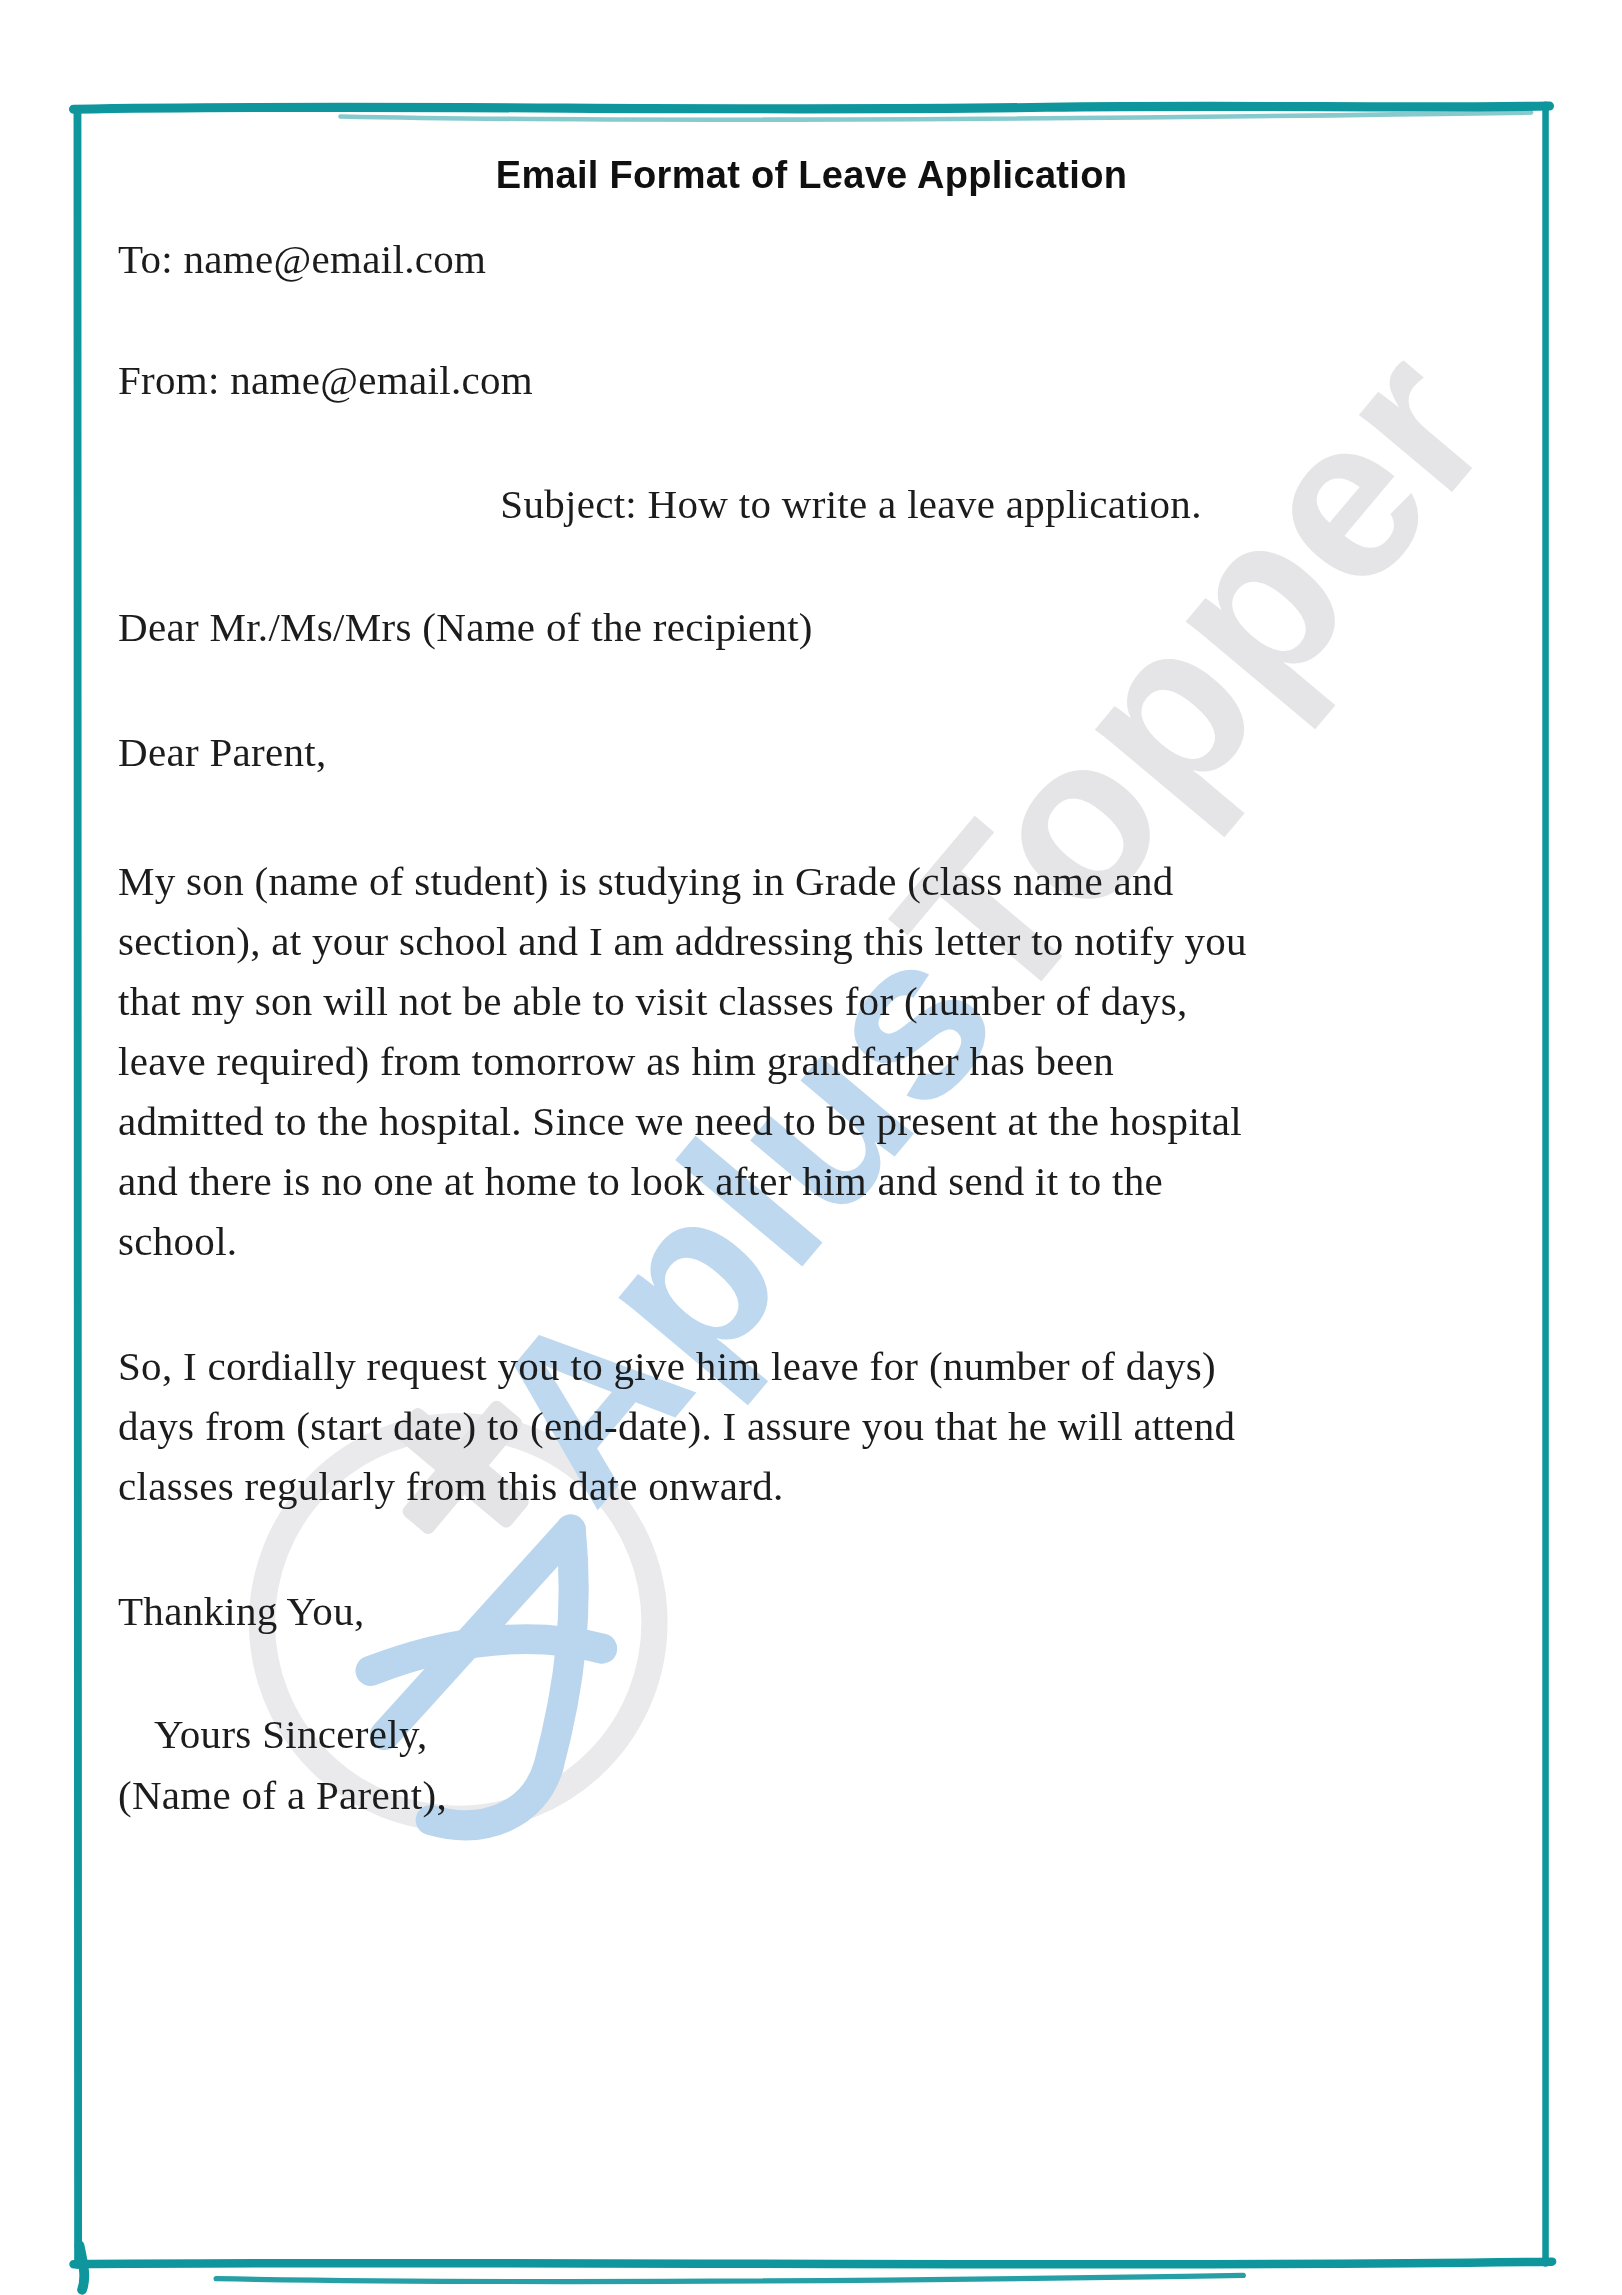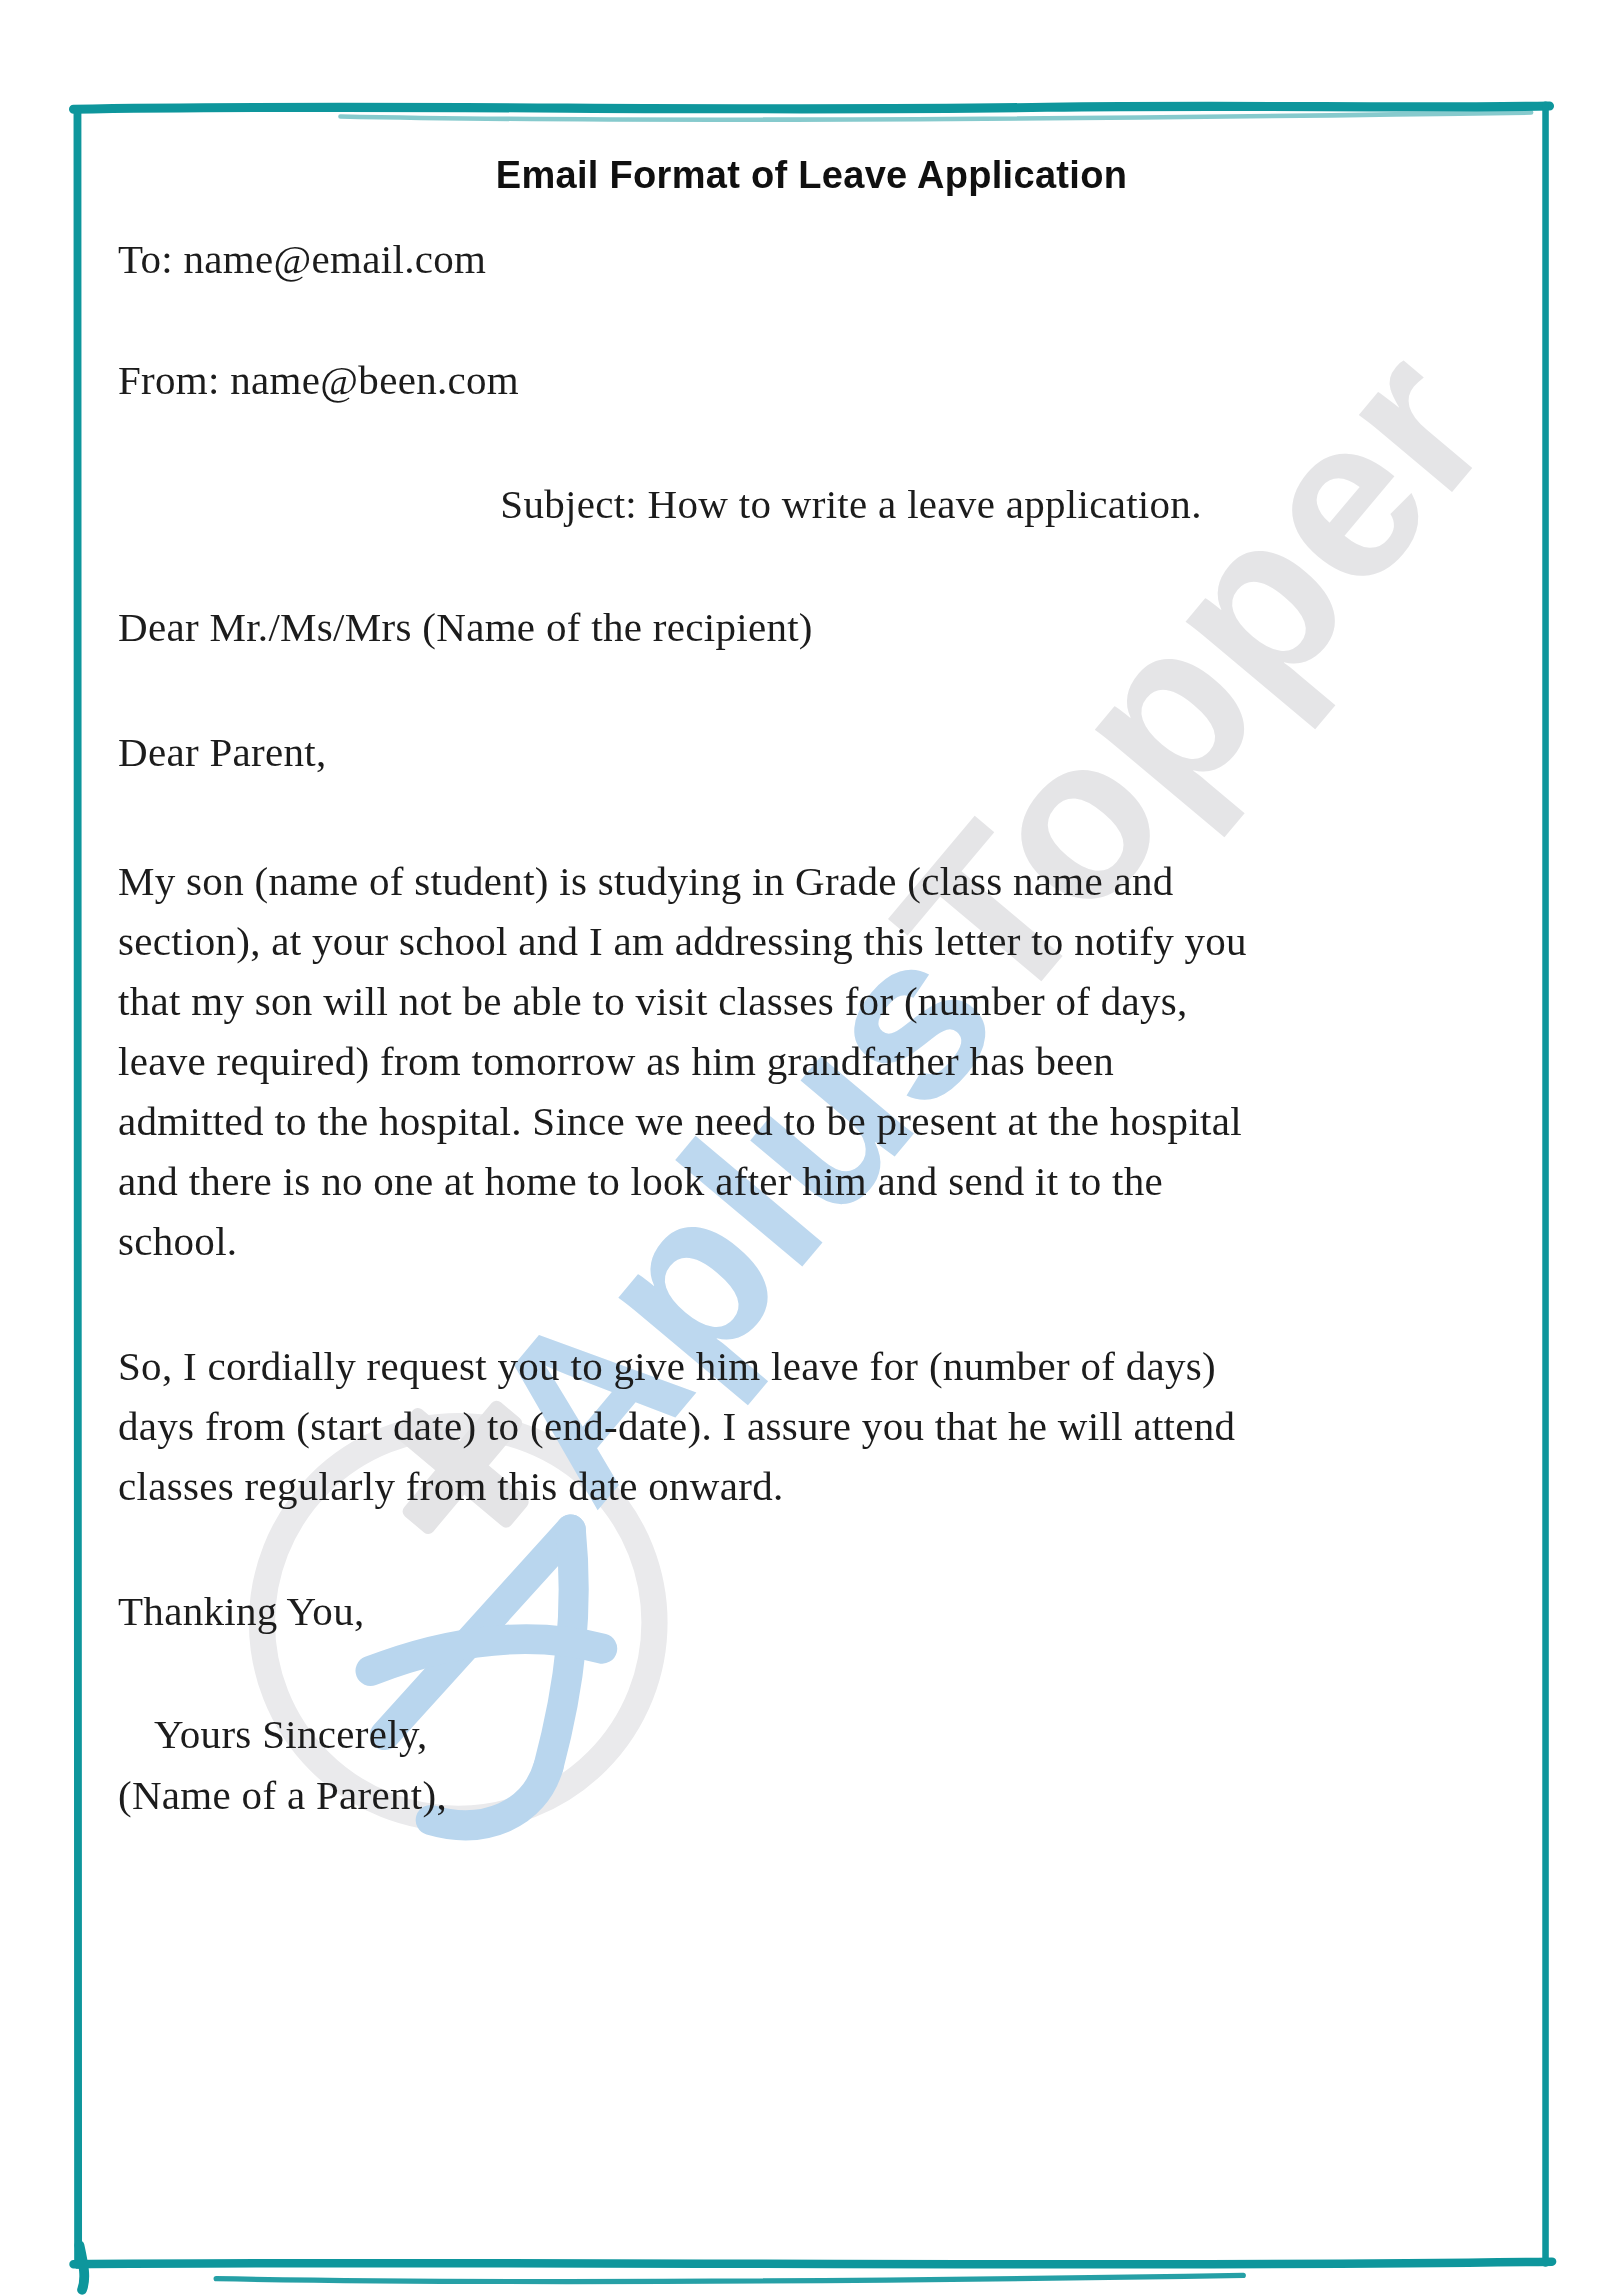--- a/index.html
+++ b/index.html
@@ -100,21 +100,21 @@
       <path stroke-width="15" d="M 121 3432 C 127 3460 132 3482 125 3500"></path>
     </g>
   </svg>
 
   <div class="content">
 
     <div class="doc-title">Email Format of Leave Application</div>
 
     <div class="line y-to">To: name@email.com</div>
 
-    <div class="line y-from">From: name@been.com</div>
+    <div class="line y-from">From: name@email.com</div>
 
     <div class="line y-subject">Subject: How to write a leave application.</div>
 
     <div class="line y-salut">Dear Mr./Ms/Mrs (Name of the recipient)</div>
 
     <div class="line y-greet">Dear Parent,</div>
 
     <div class="para y-para1">My son (name of student) is studying in Grade (class name and
 section), at your school and I am addressing this letter to notify you
 that my son will not be able to visit classes for (number of days,

